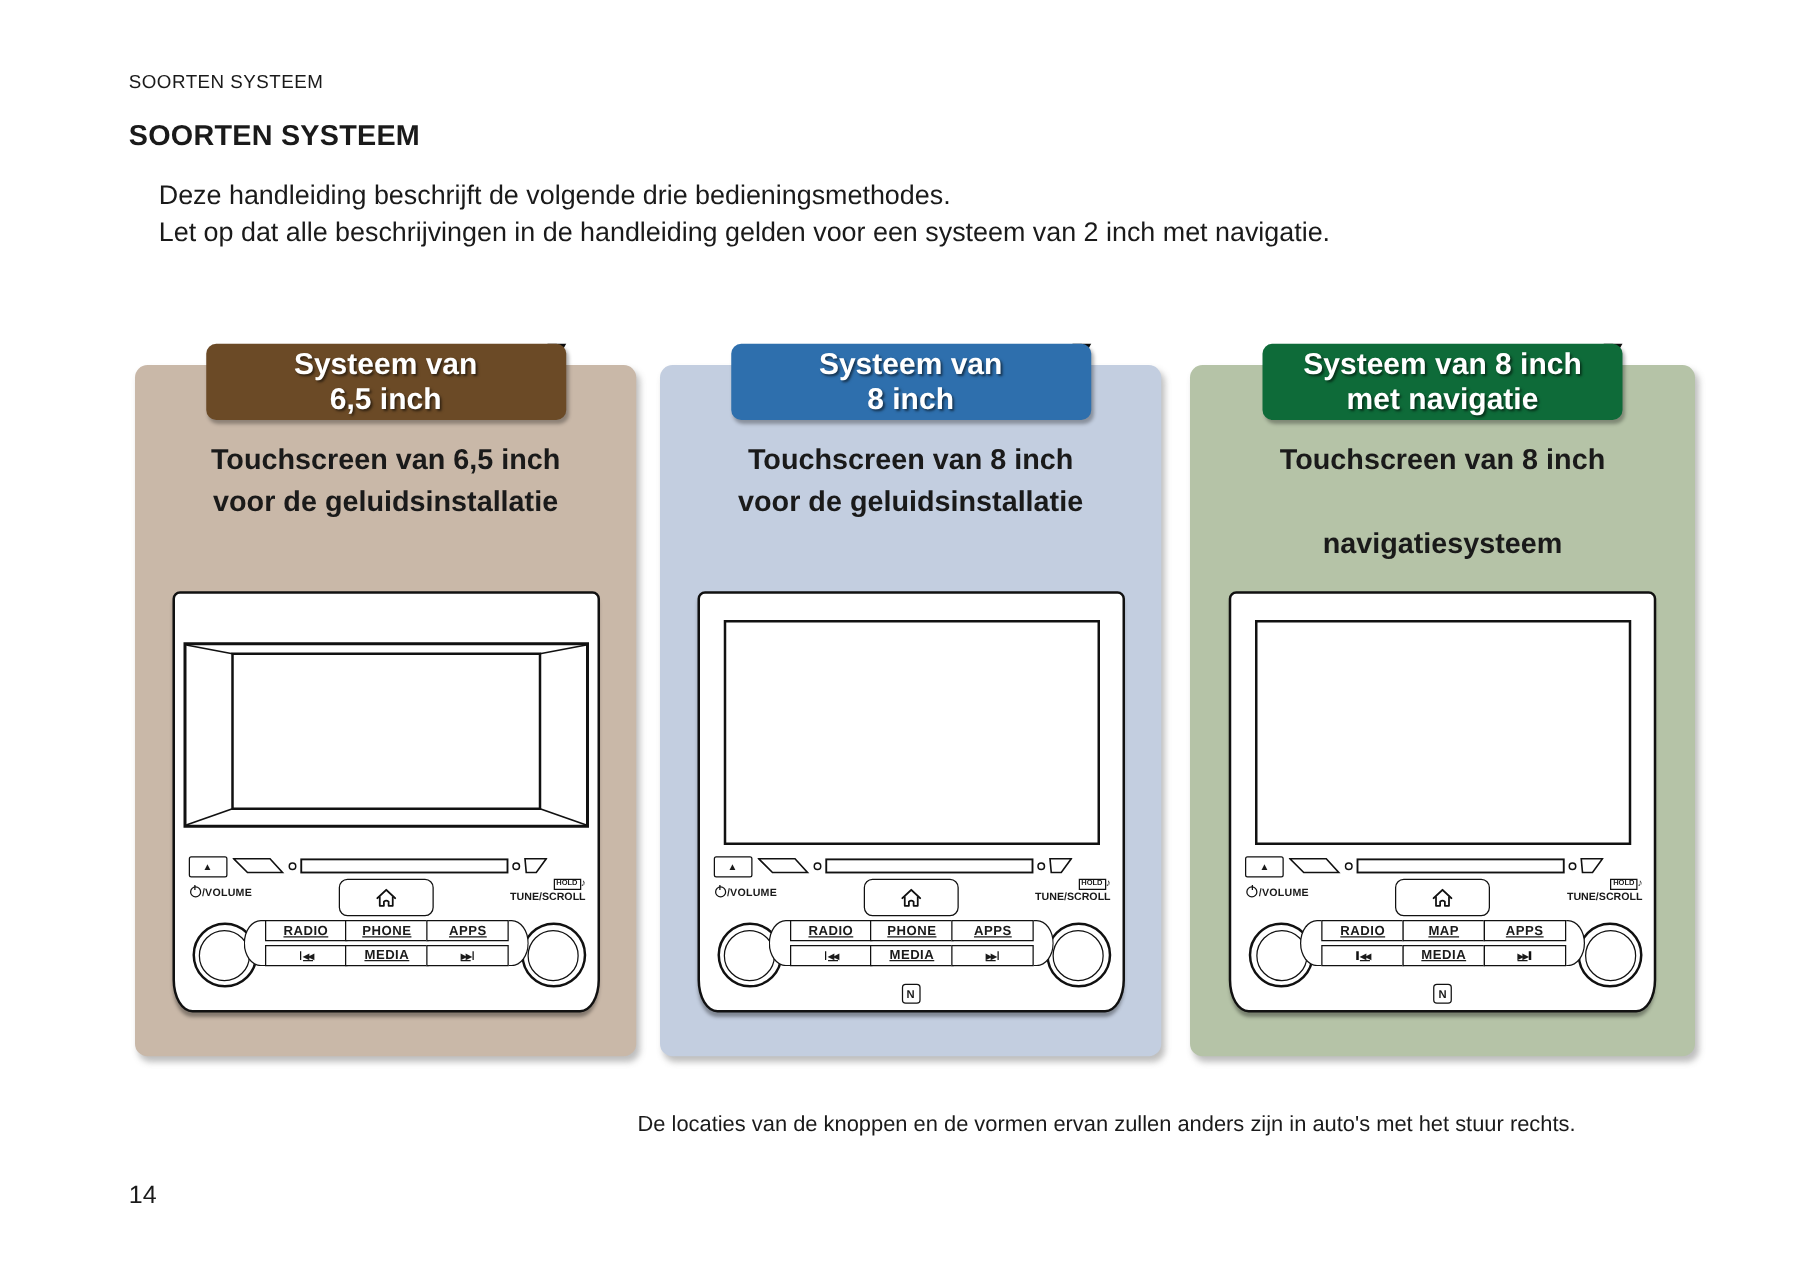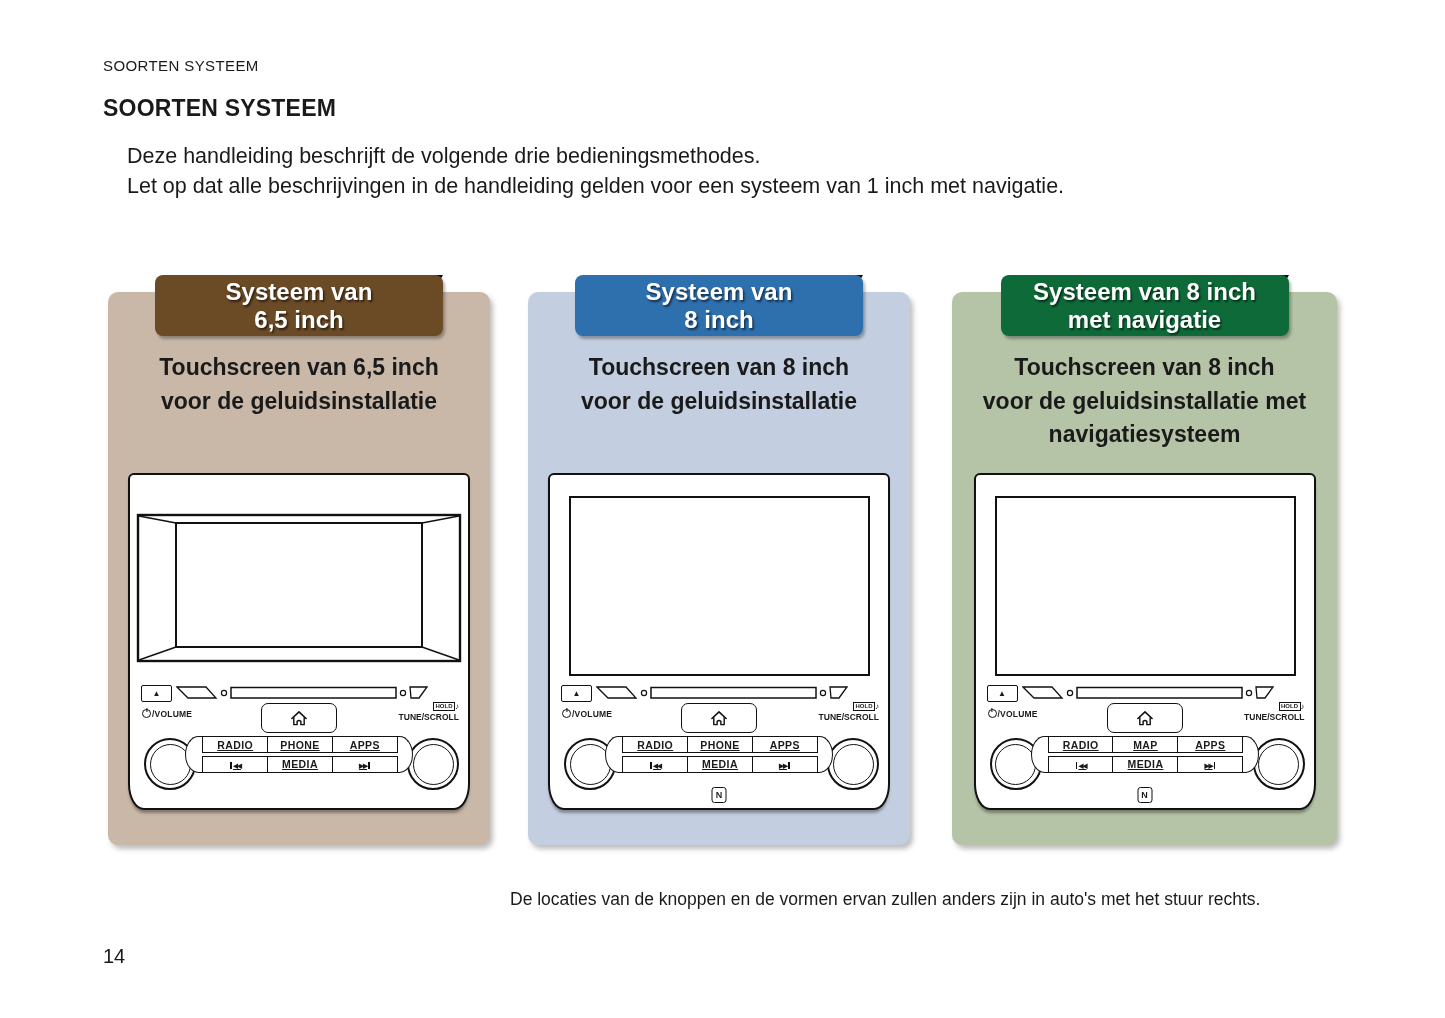--- a/index.html
+++ b/index.html
@@ -7,21 +7,21 @@
   .page{position:relative;width:1445px;height:1018px;background:#fff;overflow:hidden;}
 
   .running-head{position:absolute;left:103px;top:57px;font-size:15px;letter-spacing:0.4px;}
   .doc-title{position:absolute;left:103px;top:95px;font-size:23px;font-weight:bold;letter-spacing:0.2px;}
   .intro{position:absolute;left:103px;top:142px;font-size:21.5px;line-height:29.5px;margin-left:24px;}
   .notes{position:absolute;left:510px;top:887px;font-size:17.5px;line-height:24.5px;}
   .page-number{position:absolute;left:103px;top:945px;font-size:20px;}
 
   
   .panel{position:absolute;top:292px;width:382px;height:553px;border-radius:10px;
-         background:var(--panel-bg,#ccc);box-shadow:3px 4px 5px rgba(110,110,110,0.45);}
+         background:var(--panel-bg,#ccc);box-shadow:3px 4px 5px rgba(110,110,110,0.45);padding-left:19px;}
   .panel-1{left:108px;}
   .panel-2{left:528px;}
   .panel-3{left:952px;width:385px;}
 
   .banner-fold{position:absolute;top:-17px;left:calc(50% + 129px);width:0;height:0;
                border-top:26px solid #0d0d0d;border-right:15px solid transparent;}
   .banner{position:absolute;top:-17px;left:50%;transform:translateX(-50%);width:288px;height:61px;
           border-radius:8px;background:var(--banner-bg,#555);color:#fff;text-align:center;
           font-size:24px;font-weight:bold;line-height:28px;padding-top:3px;box-sizing:border-box;
           text-shadow:1.5px 2px 2px rgba(0,0,0,0.55);box-shadow:2px 3px 3px rgba(0,0,0,0.3);}
@@ -77,21 +77,21 @@
 </style>
 </head>
 <body>
 
 <div class="page">
 
   <div class="running-head">SOORTEN SYSTEEM</div>
   <div class="doc-title">SOORTEN SYSTEEM</div>
   <div class="intro">
     <div>Deze handleiding beschrijft de volgende drie bedieningsmethodes.</div>
-    <div>Let op dat alle beschrijvingen in de handleiding gelden voor een systeem van 1 inch met navigatie.</div>
+    <div>Let op dat alle beschrijvingen in de handleiding gelden voor een systeem van 2 inch met navigatie.</div>
   </div>
 
   <section class="panel panel-1" style="--panel-bg: #c9b8a8; --banner-bg: #6b4a26;">
     <div class="banner-fold"></div>
     <div class="banner">
       <div>Systeem van</div>
       <div>6,5 inch</div>
     </div>
     <p class="desc">
       <span>Touchscreen van 6,5 inch</span><br>
@@ -212,21 +212,21 @@
   </section>
 
   <section class="panel panel-3" style="--panel-bg: #b5c3a7; --banner-bg: #0e6b39;">
     <div class="banner-fold"></div>
     <div class="banner">
       <div>Systeem van 8 inch</div>
       <div>met navigatie</div>
     </div>
     <p class="desc">
       <span>Touchscreen van 8 inch</span><br>
-      <span>voor de geluidsinstallatie met</span><br>
+      <br>
       <span>navigatiesysteem</span>
     </p>
     <div class="unit">
       <div class="screen-flat"></div>
       <div class="eject">
         <span>▲</span>
       </div>
       <svg class="slot" viewBox="0 0 252 15">
         <polygon points="1,2 30,2 40,13 12,13" fill="#fff" stroke="#111" stroke-width="1.3"></polygon>
         <circle cx="48" cy="8" r="2.6" fill="#fff" stroke="#111" stroke-width="1.2"></circle>

